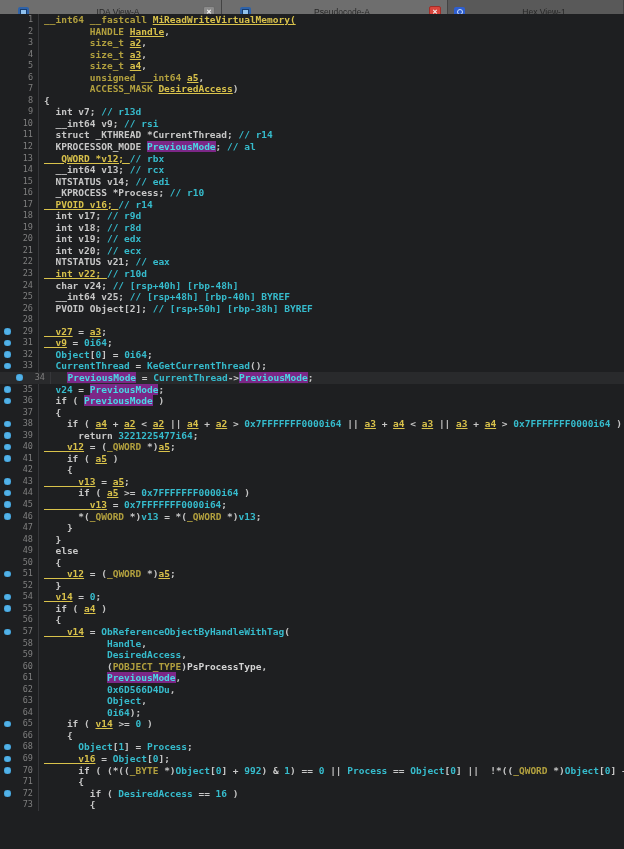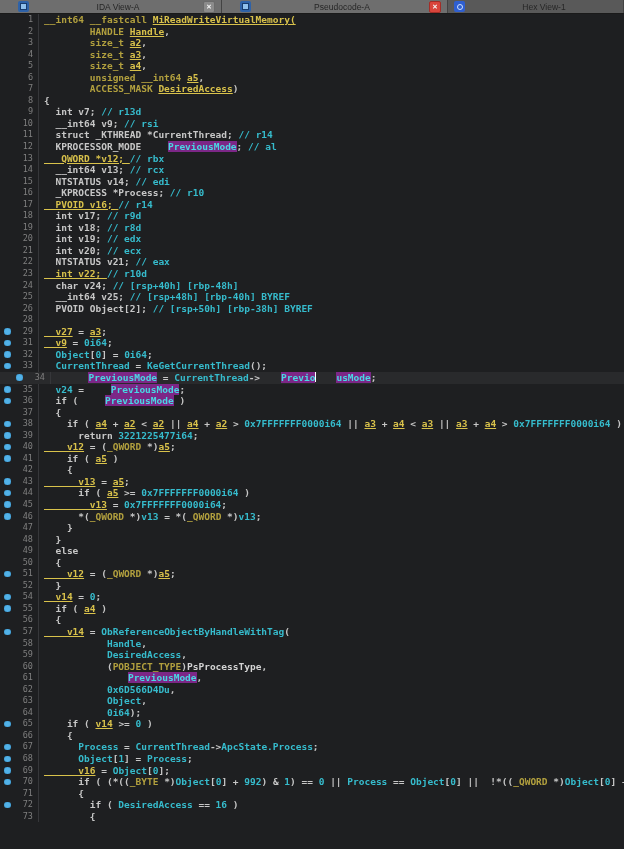--- a/index.html
+++ b/index.html
@@ -1,19 +1,19 @@
 <!DOCTYPE html>
 <html><head>
 <meta charset="utf-8">
 <style>
   html,body{margin:0;padding:0;background:#111;}
   .window{position:relative;width:624px;height:849px;overflow:hidden;background:#1e1f21;font-family:"DejaVu Sans Mono",monospace;}
   
   .tabbar{position:absolute;top:0;left:0;width:624px;height:14px;background:#4f4f4f;display:flex;align-items:stretch;border-bottom:1px solid #1a1a1a;box-sizing:border-box;}
-  .tab{display:flex;align-items:center;height:100%;box-sizing:border-box;border-right:1px solid #434343;padding:1px 4px;position:relative;}
+  .tab{display:flex;align-items:center;height:100%;box-sizing:border-box;border-right:1px solid #434343;padding:12px 4px;position:relative;}
   .tab.t-light{background:#6e6e6e;}
   .tab.t-dark{background:#595959;}
   .tab-label{flex:1;text-align:center;font-family:"Liberation Sans",sans-serif;font-size:8.5px;color:#262626;white-space:nowrap;overflow:hidden;}
   .tab-icon{width:11px;height:11px;border-radius:2px;background:#2e62a8;position:relative;flex:0 0 auto;margin-left:14px;margin-right:4px;}
   .tab-icon::after{content:"";position:absolute;left:2px;top:2px;width:5px;height:5px;background:#8fc0ec;border:1px solid #173c6e;}
   .tab-icon.hex{background:#2f5fd0;margin-left:2px;}
   .tab-icon.hex::after{content:"";position:absolute;left:2.5px;top:2.5px;width:4px;height:4px;background:transparent;border:1.5px solid #cfe2ff;border-radius:50%;}
   .tab-close{width:10px;height:10px;border-radius:2px;display:flex;align-items:center;justify-content:center;font-family:"Liberation Sans",sans-serif;font-size:6.5px;font-weight:bold;color:#f2f2f2;flex:0 0 auto;margin-right:2px;cursor:default;}
   .tab-close.gray{background:#8b8b8b;border:1px solid #6a6a6a;}
   .tab-close.red{background:#d9453c;border:1px solid #a22d27;}
@@ -23,21 +23,21 @@
   .row.active{background:rgba(255,255,255,0.05);padding-left:12px;}
   .bpmargin{width:15px;height:100%;flex:0 0 auto;position:relative;}
   .dot{position:absolute;left:4px;top:50%;margin-top:-3.25px;width:6.5px;height:6.5px;border-radius:50%;background:#52b2e8;box-shadow:0 0 1px #1c6fa3 inset;}
   .lnum{width:24px;flex:0 0 auto;text-align:right;padding-right:5px;box-sizing:border-box;font-size:8.5px;color:#7f7f7f;border-right:1px solid #36373a;height:100%;line-height:11.55px;}
   .ltext{flex:1;padding-left:5px;font-size:9.5px;font-weight:bold;line-height:11.55px;overflow:hidden;white-space:pre;}
   .seg-p{color:#c7c7c7;}
   .seg-y{color:#d9c24b;text-decoration:underline;}
   .seg-t{color:#b2a03e;}
   .seg-c{color:#36bccd;}
   .seg-g{color:#d4d4d4;}
-  .seg-h{color:#49d8e4;background:#7c2787;margin-left:21px;}
+  .seg-h{color:#49d8e4;background:#7c2787;}
   .caret{display:inline-block;width:1.5px;height:10px;background:#ffffff;vertical-align:-1.5px;margin:0 -0.75px;}
 </style>
 </head>
 <body>
 
 <div class="window">
   <div class="tabbar" id="tabbar">
       <div class="tab t-light" style="width: 222px; flex: 0 0 auto;">
         <div class="tab-icon"></div>
         <div class="tab-label">IDA View-A</div>
@@ -110,21 +110,20 @@
       <div class="row"><div class="bpmargin"><div class="dot"></div></div><div class="lnum">57</div><div class="ltext"><span class="seg-y">    v14</span><span class="seg-p"> = </span><span class="seg-c">ObReferenceObjectByHandleWithTag</span><span class="seg-p">(</span></div></div>
       <div class="row"><div class="bpmargin"></div><div class="lnum">58</div><div class="ltext"><span class="seg-c">           Handle</span><span class="seg-p">,</span></div></div>
       <div class="row"><div class="bpmargin"></div><div class="lnum">59</div><div class="ltext"><span class="seg-c">           DesiredAccess</span><span class="seg-p">,</span></div></div>
       <div class="row"><div class="bpmargin"></div><div class="lnum">60</div><div class="ltext"><span class="seg-p">           (</span><span class="seg-t">POBJECT_TYPE</span><span class="seg-p">)</span><span class="seg-g">PsProcessType</span><span class="seg-p">,</span></div></div>
       <div class="row"><div class="bpmargin"></div><div class="lnum">61</div><div class="ltext"><span class="seg-p">           </span><span class="seg-h">PreviousMode</span><span class="seg-p">,</span></div></div>
       <div class="row"><div class="bpmargin"></div><div class="lnum">62</div><div class="ltext"><span class="seg-c">           0x6D566D4Du</span><span class="seg-p">,</span></div></div>
       <div class="row"><div class="bpmargin"></div><div class="lnum">63</div><div class="ltext"><span class="seg-c">           Object</span><span class="seg-p">,</span></div></div>
       <div class="row"><div class="bpmargin"></div><div class="lnum">64</div><div class="ltext"><span class="seg-c">           0i64</span><span class="seg-p">);</span></div></div>
       <div class="row"><div class="bpmargin"><div class="dot"></div></div><div class="lnum">65</div><div class="ltext"><span class="seg-p">    if ( </span><span class="seg-y">v14</span><span class="seg-p"> &gt;= </span><span class="seg-c">0</span><span class="seg-p"> )</span></div></div>
       <div class="row"><div class="bpmargin"></div><div class="lnum">66</div><div class="ltext"><span class="seg-p">    {</span></div></div>
-      <div class="row"><div class="bpmargin"><div class="dot"></div></div><div class="lnum">67</div><div class="ltext"><span class="seg-c">      Process</span><span class="seg-p"> = </span><span class="seg-c">CurrentThread</span><span class="seg-p">-&gt;</span><span class="seg-c">ApcState.Process</span><span class="seg-p">;</span></div></div>
       <div class="row"><div class="bpmargin"><div class="dot"></div></div><div class="lnum">68</div><div class="ltext"><span class="seg-c">      Object</span><span class="seg-p">[</span><span class="seg-c">1</span><span class="seg-p">] = </span><span class="seg-c">Process</span><span class="seg-p">;</span></div></div>
       <div class="row"><div class="bpmargin"><div class="dot"></div></div><div class="lnum">69</div><div class="ltext"><span class="seg-y">      v16</span><span class="seg-p"> = </span><span class="seg-c">Object</span><span class="seg-p">[</span><span class="seg-c">0</span><span class="seg-p">];</span></div></div>
       <div class="row"><div class="bpmargin"><div class="dot"></div></div><div class="lnum">70</div><div class="ltext"><span class="seg-p">      if ( (*((</span><span class="seg-t">_BYTE</span><span class="seg-p"> *)</span><span class="seg-c">Object</span><span class="seg-p">[</span><span class="seg-c">0</span><span class="seg-p">] + </span><span class="seg-c">992</span><span class="seg-p">) &amp; </span><span class="seg-c">1</span><span class="seg-p">) == </span><span class="seg-c">0</span><span class="seg-p"> || </span><span class="seg-c">Process</span><span class="seg-p"> == </span><span class="seg-c">Object</span><span class="seg-p">[</span><span class="seg-c">0</span><span class="seg-p">] ||  !*((</span><span class="seg-t">_QWORD</span><span class="seg-p"> *)</span><span class="seg-c">Object</span><span class="seg-p">[</span><span class="seg-c">0</span><span class="seg-p">] + </span></div></div>
       <div class="row"><div class="bpmargin"></div><div class="lnum">71</div><div class="ltext"><span class="seg-p">      {</span></div></div>
       <div class="row"><div class="bpmargin"><div class="dot"></div></div><div class="lnum">72</div><div class="ltext"><span class="seg-p">        if ( </span><span class="seg-c">DesiredAccess</span><span class="seg-p"> == </span><span class="seg-c">16</span><span class="seg-p"> )</span></div></div>
       <div class="row"><div class="bpmargin"></div><div class="lnum">73</div><div class="ltext"><span class="seg-p">        {</span></div></div>
     </div>
 </div>
 
 </body></html>

